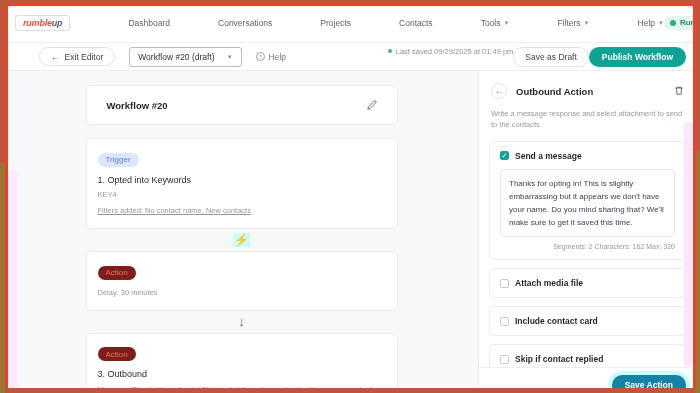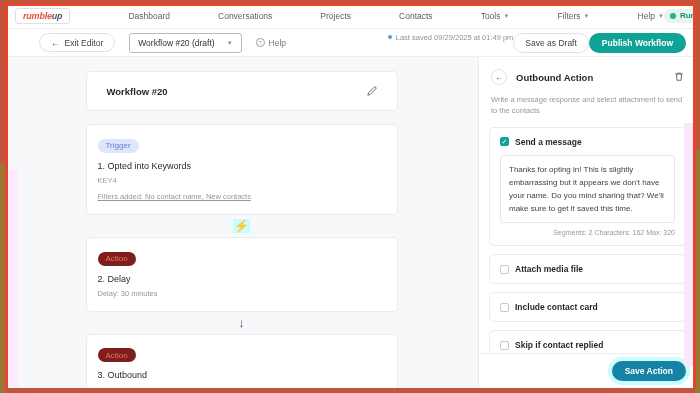--- a/index.html
+++ b/index.html
@@ -19,21 +19,21 @@
     width: 100%; height: 100%;
     background: #ffffff;
     overflow: hidden;
   }
   .red-top { position:absolute; top:0; left:0; right:0; height:3px; background:#e8442a; z-index:60; }
   .red-left { position:absolute; top:0; left:0; width:3px; height:100%; background:#e8442a; z-index:60; }
   .red-right { position:absolute; top:0; right:0; width:3px; height:100%; background:#e8442a; z-index:60; }
 
   
   .topnav {
-    height: 26px; background:#ffffff;
+    height: 40px; background:#ffffff;
     display:flex; align-items:center;
     border-bottom:1px solid #eceef1;
     position:relative; z-index:10;
   }
   .logo-box {
     margin-left:10px; border:1px solid #dcdfe3; border-radius:3px;
     padding:2px 7px; background:#fff;
     font-size:9px; font-style:italic; font-weight:700; letter-spacing:-.2px;
   }
   .logo-rumble { color:#e8503a; }
@@ -288,21 +288,20 @@
           <div class="node-sub">KEY4</div>
           <div class="node-sub spaced">Filters added: No contact name, New contacts</div>
         </div>
 
         <div class="connector">
           <span class="bolt-hl">⚡</span>
         </div>
 
         <div class="card node">
           <span class="badge badge-action">Action</span>
-          <div class="node-title">2. Delay</div>
           <div class="node-sub">Delay: 30 minutes</div>
         </div>
 
         <div class="connector">
           <span class="connector-arrow">↓</span>
         </div>
 
         <div class="card node">
           <span class="badge badge-action">Action</span>
           <div class="node-title">3. Outbound</div>

